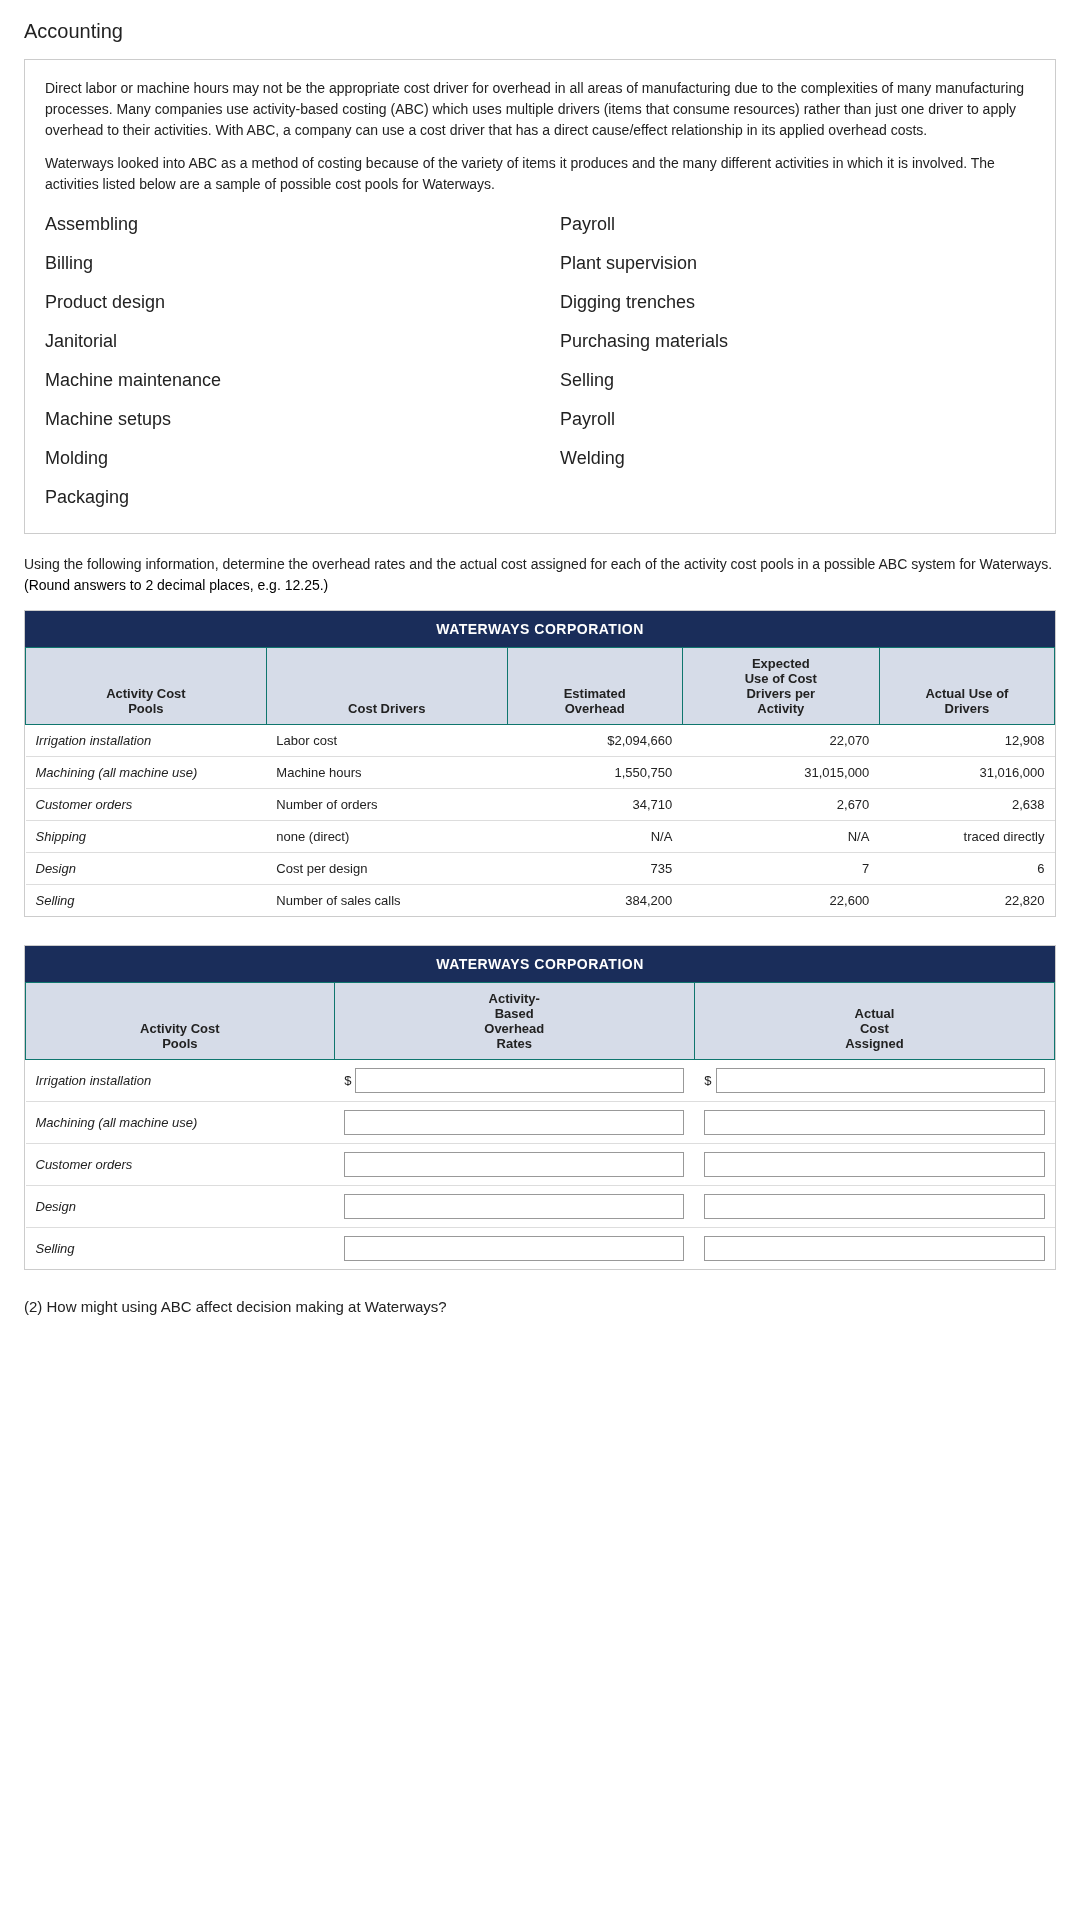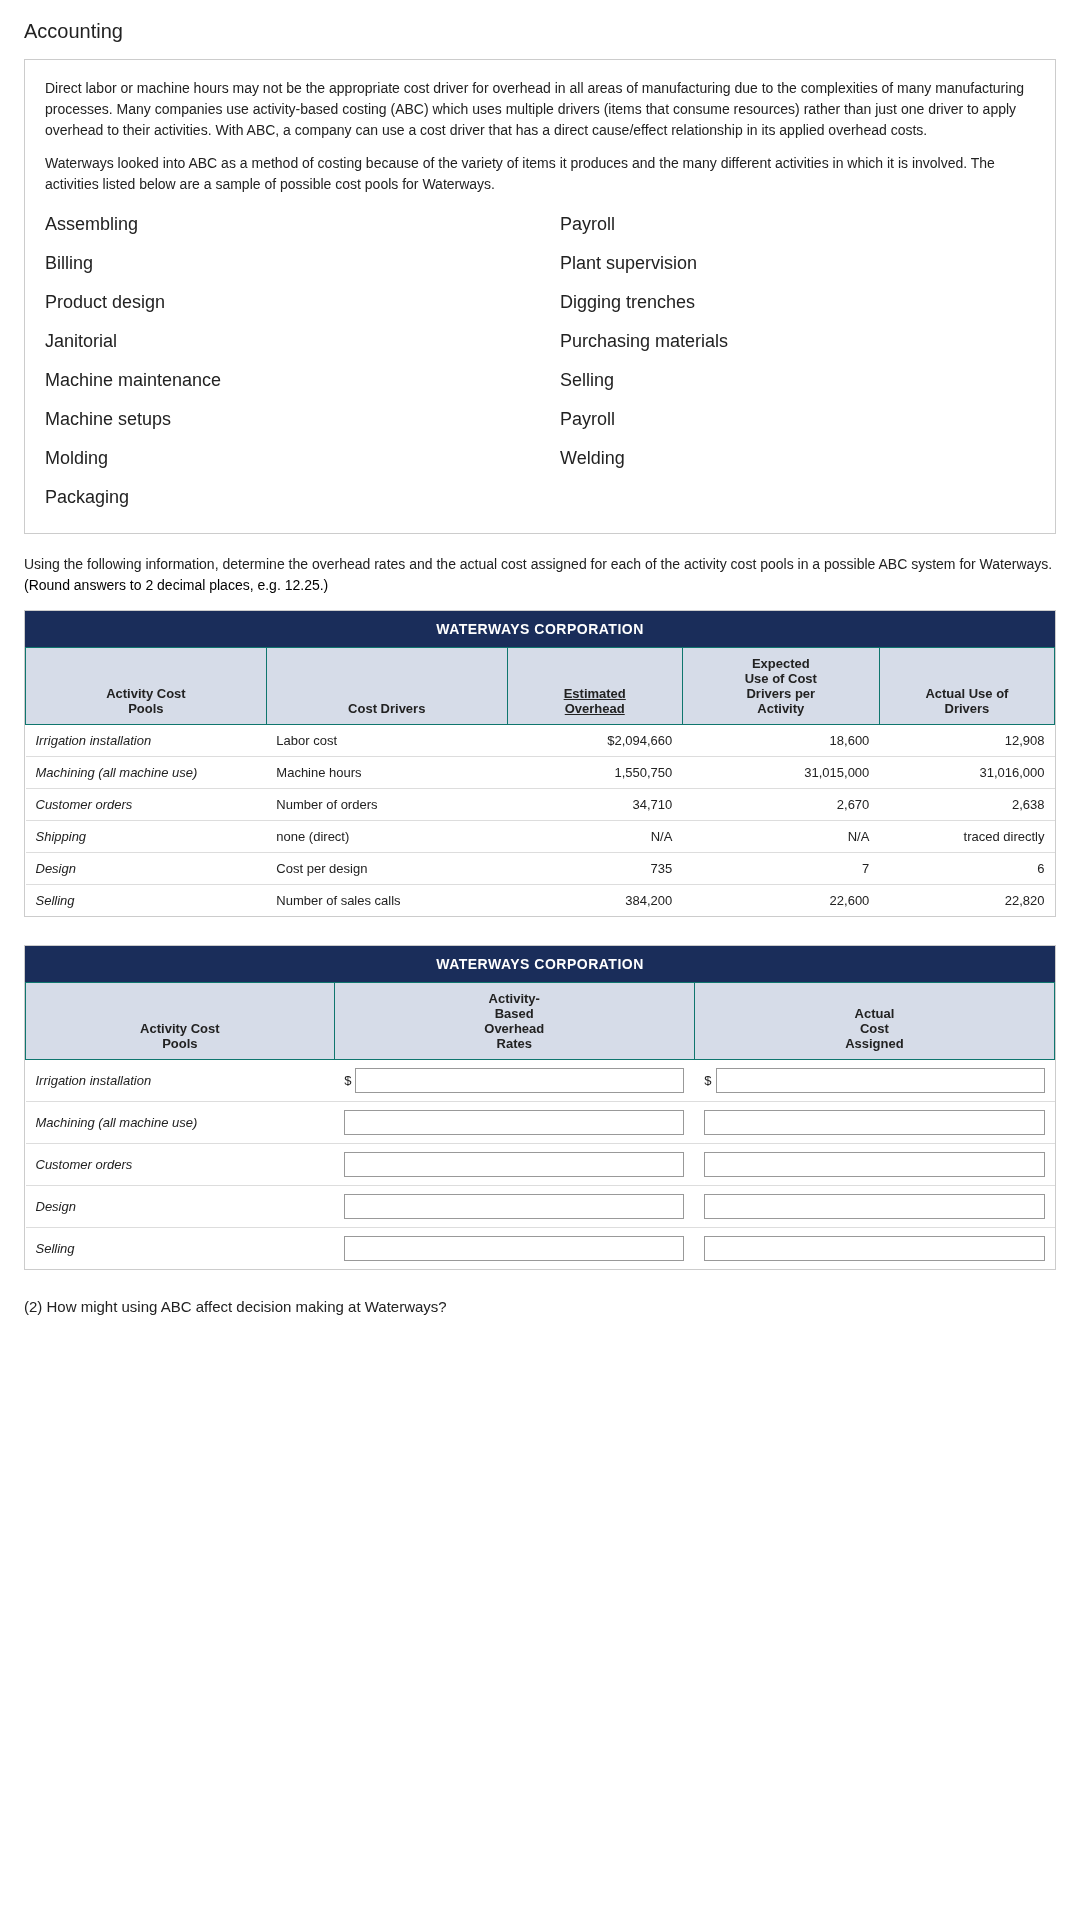--- a/index.html
+++ b/index.html
@@ -132,21 +132,21 @@
     }
 
     .question-footer {
       margin-top: 24px;
       font-size: 15px;
       font-weight: normal;
     }
 
     .col-activity { width: 22%; }
     .col-driver { width: 22%; }
-    .col-estimated { width: 16%; text-decoration: underline; }
+    .col-estimated { width: 16%; }
     .col-expected { width: 18%; }
     .col-actual { width: 16%; }
 
     .col2-activity { width: 30%; }
     .col2-rates { width: 35%; }
     .col2-cost { width: 35%; }
   </style>
 </head>
 <body>
 
@@ -191,21 +191,21 @@
         <th class="col-estimated text-center">Estimated<br>Overhead</th>
         <th class="col-expected text-center">Expected<br>Use of Cost<br>Drivers per<br>Activity</th>
         <th class="col-actual text-center">Actual Use of<br>Drivers</th>
       </tr>
     </thead>
     <tbody id="table1-body">
     <tr>
           <td>Irrigation installation</td>
           <td>Labor cost</td>
           <td class="text-right">$2,094,660</td>
-          <td class="text-right">18,600</td>
+          <td class="text-right">22,070</td>
           <td class="text-right">12,908</td>
         </tr>
         <tr>
           <td>Machining (all machine use)</td>
           <td>Machine hours</td>
           <td class="text-right">1,550,750</td>
           <td class="text-right">31,015,000</td>
           <td class="text-right">31,016,000</td>
         </tr>
         <tr>

